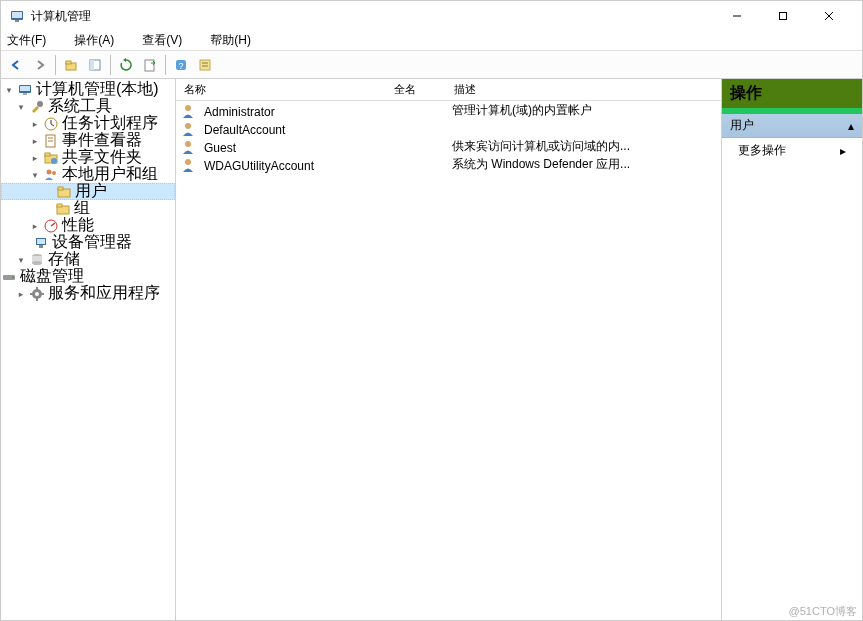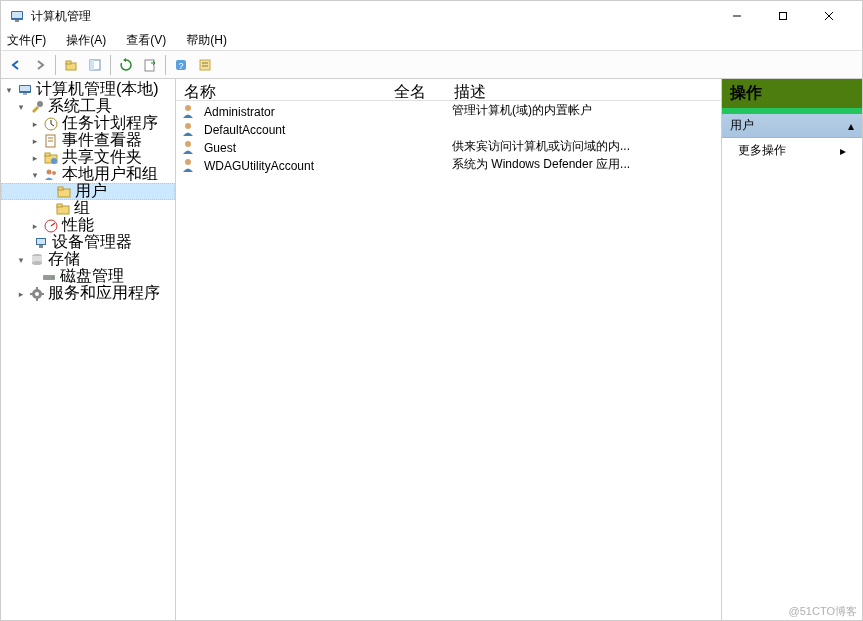--- a/index.html
+++ b/index.html
@@ -4,40 +4,40 @@
 <style>
 * { box-sizing: border-box; margin: 0; padding: 0; font-family: "Segoe UI", "Microsoft YaHei", sans-serif; }
 body { background: #fff; width: 863px; height: 621px; overflow: hidden; font-size: 12px; display: flex; flex-direction: column; border: 1px solid #ccc; }
 
 .titlebar { height: 30px; display: flex; align-items: center; padding: 0 10px 0 8px; background: #fff; }
 .titlebar .app-icon { width: 16px; height: 16px; margin-right: 6px; }
 .titlebar .title { flex: 1; font-size: 12px; color: #000; }
 .titlebar .win-controls { display: flex; }
 .titlebar .win-btn { width: 46px; height: 30px; display: flex; align-items: center; justify-content: center; }
 
-.menubar { height: 20px; display: flex; align-items: center; padding: 0 6px; gap: 20px; border-bottom: 1px solid #e0e0e0; }
+.menubar { height: 20px; display: flex; align-items: center; padding: 0 6px; gap: 28px; border-bottom: 1px solid #e0e0e0; }
 .menubar .menu-item { font-size: 12px; color: #000; cursor: default; }
 
 .toolbar { height: 28px; display: flex; align-items: center; gap: 2px; padding: 2px 4px; border-bottom: 1px solid #d0d0d0; background: #fcfcfc; }
 .toolbar .tb-btn { width: 22px; height: 22px; display: flex; align-items: center; justify-content: center; border: 1px solid transparent; }
 .toolbar .sep { width: 1px; height: 20px; background: #c0c0c0; margin: 0 2px; }
 
 .content { flex: 1; display: flex; min-height: 0; }
 .tree-pane { width: 175px; border-right: 1px solid #d0d0d0; background: #fff; overflow: auto; padding: 2px 0; }
 .list-pane { flex: 1; border-right: 1px solid #d0d0d0; background: #fff; display: flex; flex-direction: column; }
 .actions-pane { width: 140px; background: #fff; display: flex; flex-direction: column; }
 
 .tree-node { display: flex; align-items: center; height: 17px; font-size: 12px; white-space: nowrap; cursor: default; }
 .tree-node.selected { background: #cce8ff; border: 1px dotted #99d1ff; height: 17px; }
 .tree-toggle { width: 12px; height: 12px; display: flex; align-items: center; justify-content: center; margin-right: 2px; color: #666; font-size: 9px; }
 .tree-icon { width: 16px; height: 16px; margin-right: 3px; flex-shrink: 0; }
 .tree-label { font-size: 16px; }
 
 .list-header { display: flex; height: 22px; border-bottom: 1px solid #e0e0e0; background: #fff; }
-.list-header .col { padding: 3px 8px; font-size: 16px; border-right: 1px solid transparent; }
+.list-header .col { padding: 3px 8px; font-size: 11px; border-right: 1px solid transparent; }
 .col-name { width: 210px; }
 .col-full { width: 60px; }
 .col-desc { flex: 1; }
 
 .list-body { flex: 1; overflow: auto; }
 .list-row { display: flex; height: 18px; align-items: flex-end; cursor: default; }
 .list-row .cell { padding: 0 6px; font-size: 12px; white-space: nowrap; overflow: hidden; text-overflow: ellipsis; }
 .list-row .user-icon { width: 16px; height: 16px; margin-left: 4px; margin-right: 2px; flex-shrink: 0; }
 
 .actions-header { background: #4d7c0f; padding: 4px 8px; font-size: 16px; font-weight: bold; border-bottom: 6px solid #22c55e; }
@@ -228,21 +228,21 @@
     </div>
     <div class="tree-node" style="padding-left:14px">
       <span class="tree-toggle">▾</span>
       <span class="tree-icon"><svg viewBox="0 0 16 16">
             <ellipse cx="8" cy="4" rx="5" ry="2" fill="#bbb"></ellipse>
             <rect x="3" y="4" width="10" height="7" fill="#ddd"></rect>
             <ellipse cx="8" cy="11" rx="5" ry="2" fill="#bbb"></ellipse>
           </svg></span>
       <span class="tree-label">存储</span>
     </div>
-    <div class="tree-node" style="padding-left:40px">
+    <div class="tree-node" style="">
       <span class="tree-icon"><svg viewBox="0 0 16 16">
             <rect x="2" y="6" width="12" height="5" fill="#999" rx="1"></rect>
             <circle cx="12" cy="8.5" r="1" fill="#4a4"></circle>
           </svg></span>
       <span class="tree-label">磁盘管理</span>
     </div>
     <div class="tree-node" style="padding-left:14px">
       <span class="tree-toggle">▸</span>
       <span class="tree-icon"><svg viewBox="0 0 16 16">
             <circle cx="8" cy="8" r="5" fill="#888"></circle>

